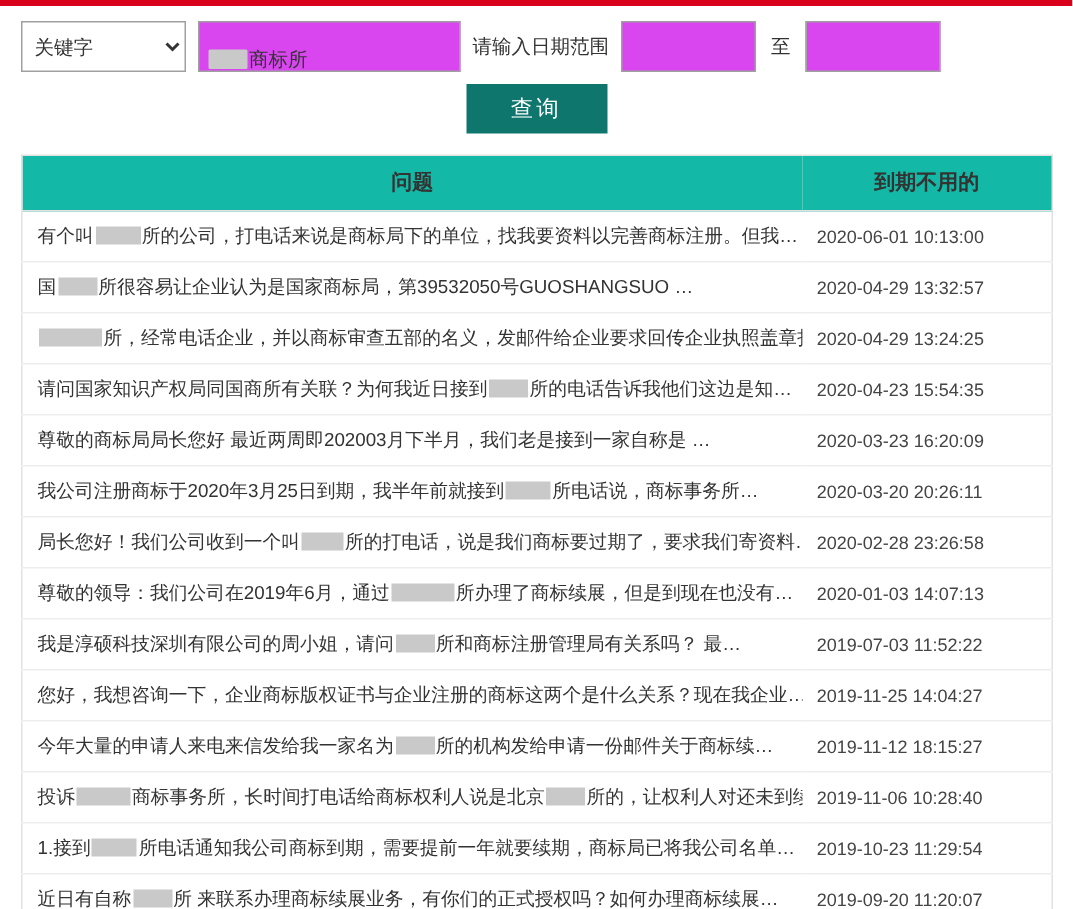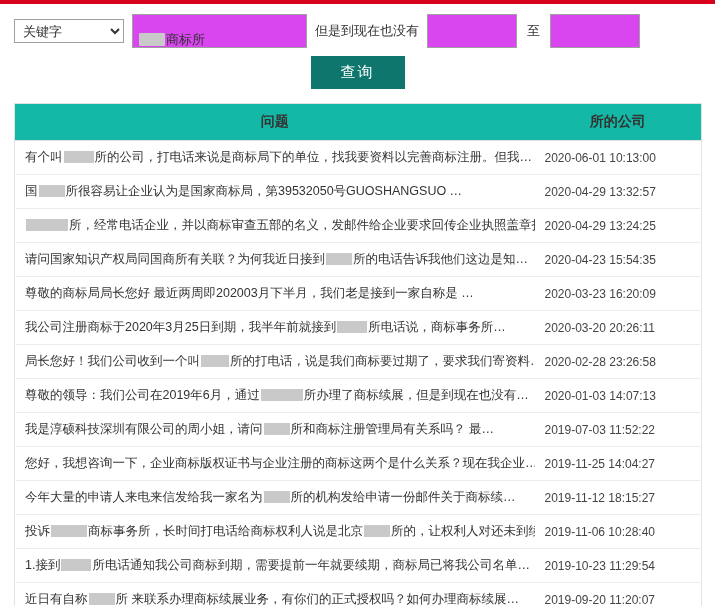--- a/index.html
+++ b/index.html
@@ -32,21 +32,21 @@
   .search-bar {
     display: flex;
     align-items: center;
     gap: 8px;
     height: 26px;
     margin-top: 4px;
     margin-bottom: 0;
   }
   select.kw-select {
     width: 110px;
-    height: 24px;
+    height: 34px;
     font-family: "Liberation Sans", sans-serif;
     font-size: 13px;
     border: 1px solid #a0a0a0;
     background: #ffffff;
     color: #333;
     padding-left: 4px;
     box-sizing: border-box;
   }
   .text-input {
     height: 24px;
@@ -163,40 +163,40 @@
     <select class="kw-select">
       <option>关键字</option>
       <option>标题</option>
       <option>内容</option>
     </select>
 
     <div class="text-input kw-input">
       <span class="redact kw-redact"></span><span>商标所</span>
     </div>
 
-    <span class="date-label">但是到现在也没有</span>
+    <span class="date-label">请输入日期范围</span>
 
     <div class="text-input date-input"><span></span></div>
     <span class="to-label">至</span>
     <div class="text-input date-input"><span></span></div>
   </div>
 
   <div class="query-row">
     <button class="query-btn">查询</button>
   </div>
 
   <table class="tbl">
     <colgroup>
       <col class="col-q">
       <col class="col-t">
     </colgroup>
     <thead>
       <tr>
         <th>问题</th>
-        <th>所的公司</th>
+        <th>到期不用的</th>
       </tr>
     </thead>
     <tbody id="tbody">
         <tr>
           <td class="q"><span>有个叫</span><span class="blk" style="width: 30px;"></span><span>所的公司，打电话来说是商标局下的单位，找我要资料以完善商标注册。但我…</span></td>
           <td class="t">2020-06-01 10:13:00</td>
         </tr>
         <tr>
           <td class="q"><span>国</span><span class="blk" style="width: 26px;"></span><span>所很容易让企业认为是国家商标局，第39532050号GUOSHANGSUO …</span></td>
           <td class="t">2020-04-29 13:32:57</td>

